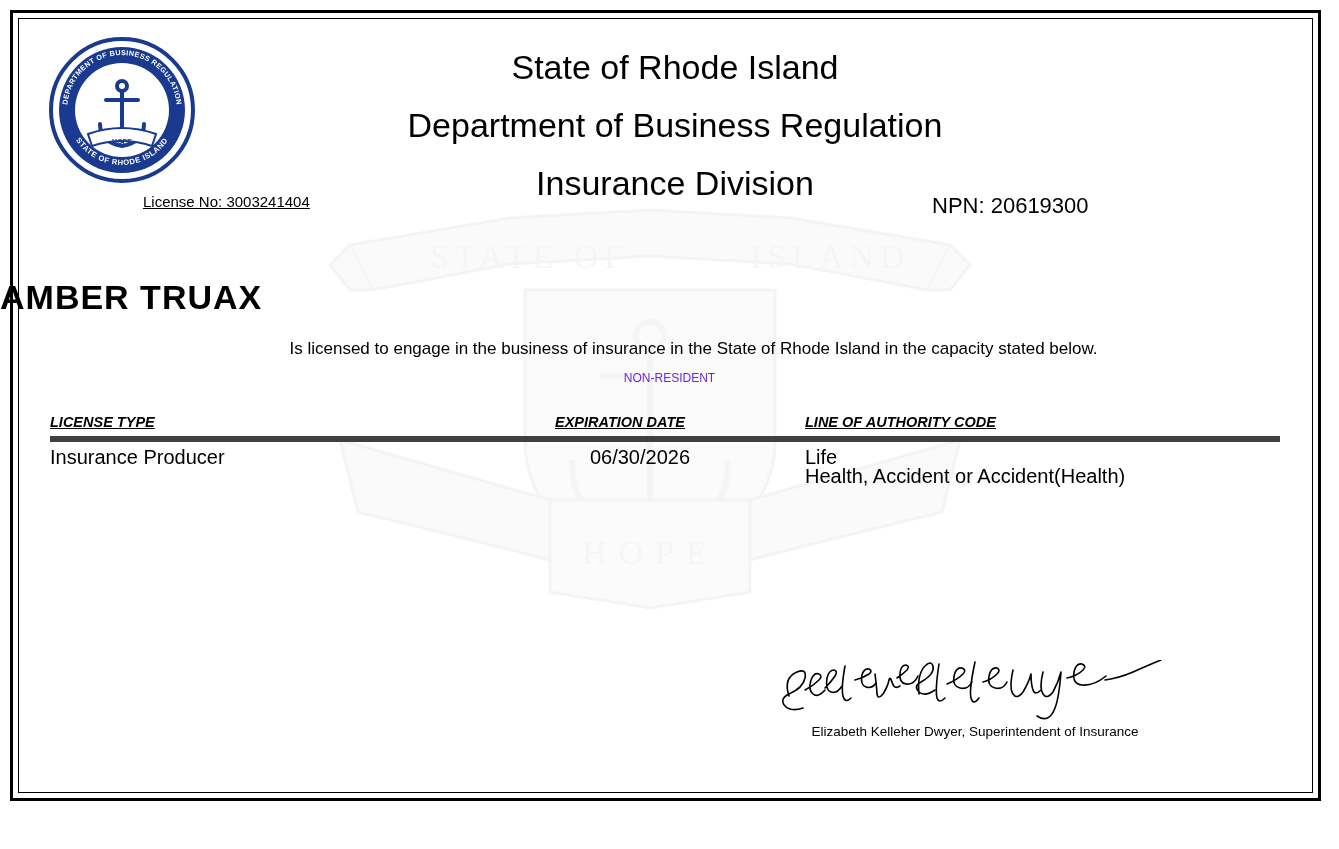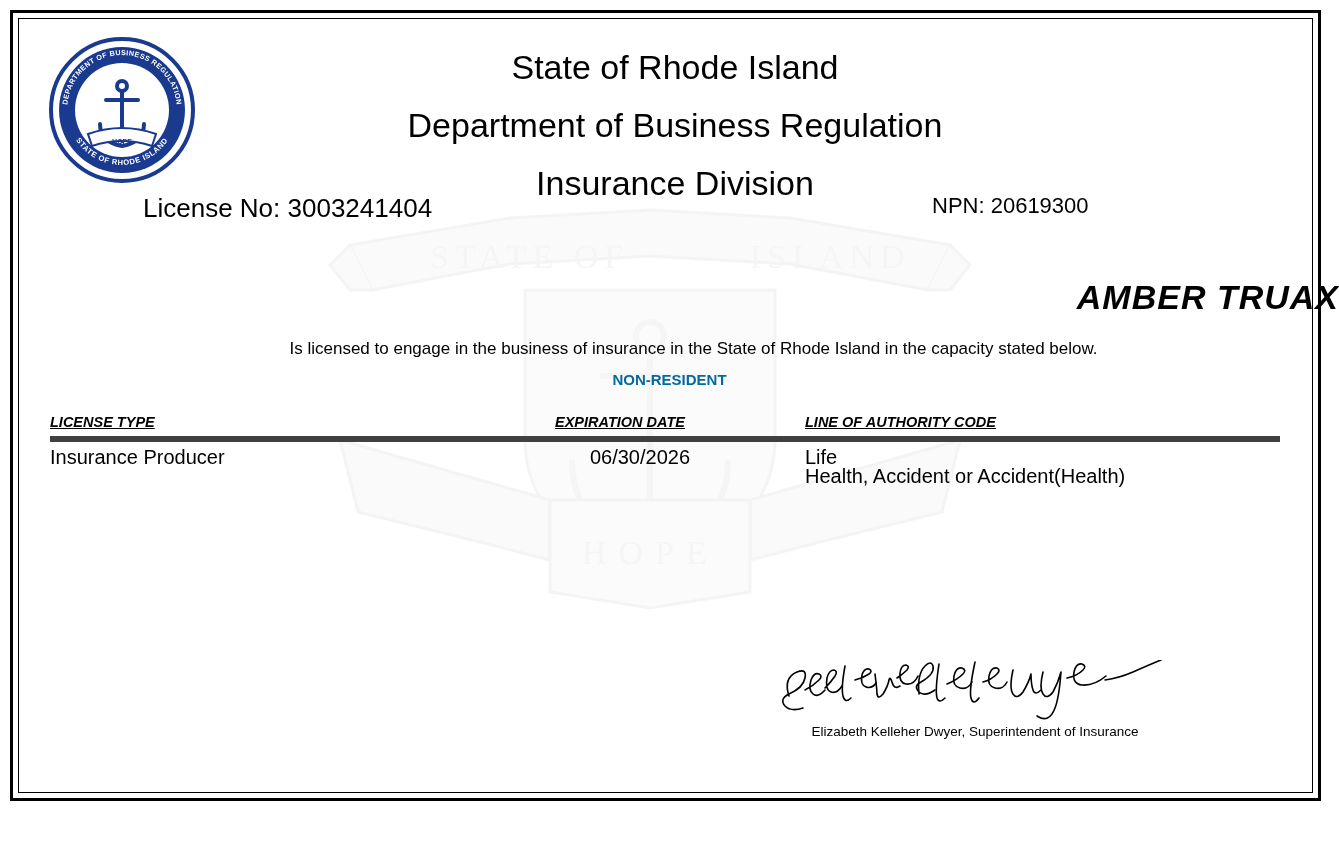--- a/index.html
+++ b/index.html
@@ -66,40 +66,40 @@
     font-size: 34px;
     line-height: 58px;
     color: #000;
     white-space: nowrap;
   }
 
   .license-no {
     position: absolute;
     left: 143px;
     top: 193px;
-    font-size: 26px;
-    color: #000;
+    font-size: 15px;
+    color: #000;
+    text-decoration: underline;
   }
   .npn {
     position: absolute;
     left: 932px;
     top: 193px;
     font-size: 22px;
     color: #000;
   }
 
   .licensee-name {
     position: absolute;
     left: 0;
     right: 0;
     top: 278px;
-    text-align: right;
+    text-align: left;
     font-size: 34px;
     font-weight: bold;
-    font-style: italic;
     letter-spacing: 1px;
     color: #000;
   }
 
   .statement {
     position: absolute;
     left: 0;
     right: 0;
     top: 339px;
     text-align: center;
@@ -107,23 +107,23 @@
     color: #000;
     padding-left: 48px;
   }
 
   .residency {
     position: absolute;
     left: 0;
     right: 0;
     top: 371px;
     text-align: center;
-    font-size: 15px;
-    font-weight: bold;
-    color: #0369a1;
+    font-size: 12px;
+    font-weight: normal;
+    color: #6d28d9;
   }
 
   
   .table-wrap {
     position: absolute;
     left: 50px;
     top: 414px;
     width: 1230px;
   }
   .table-head {

